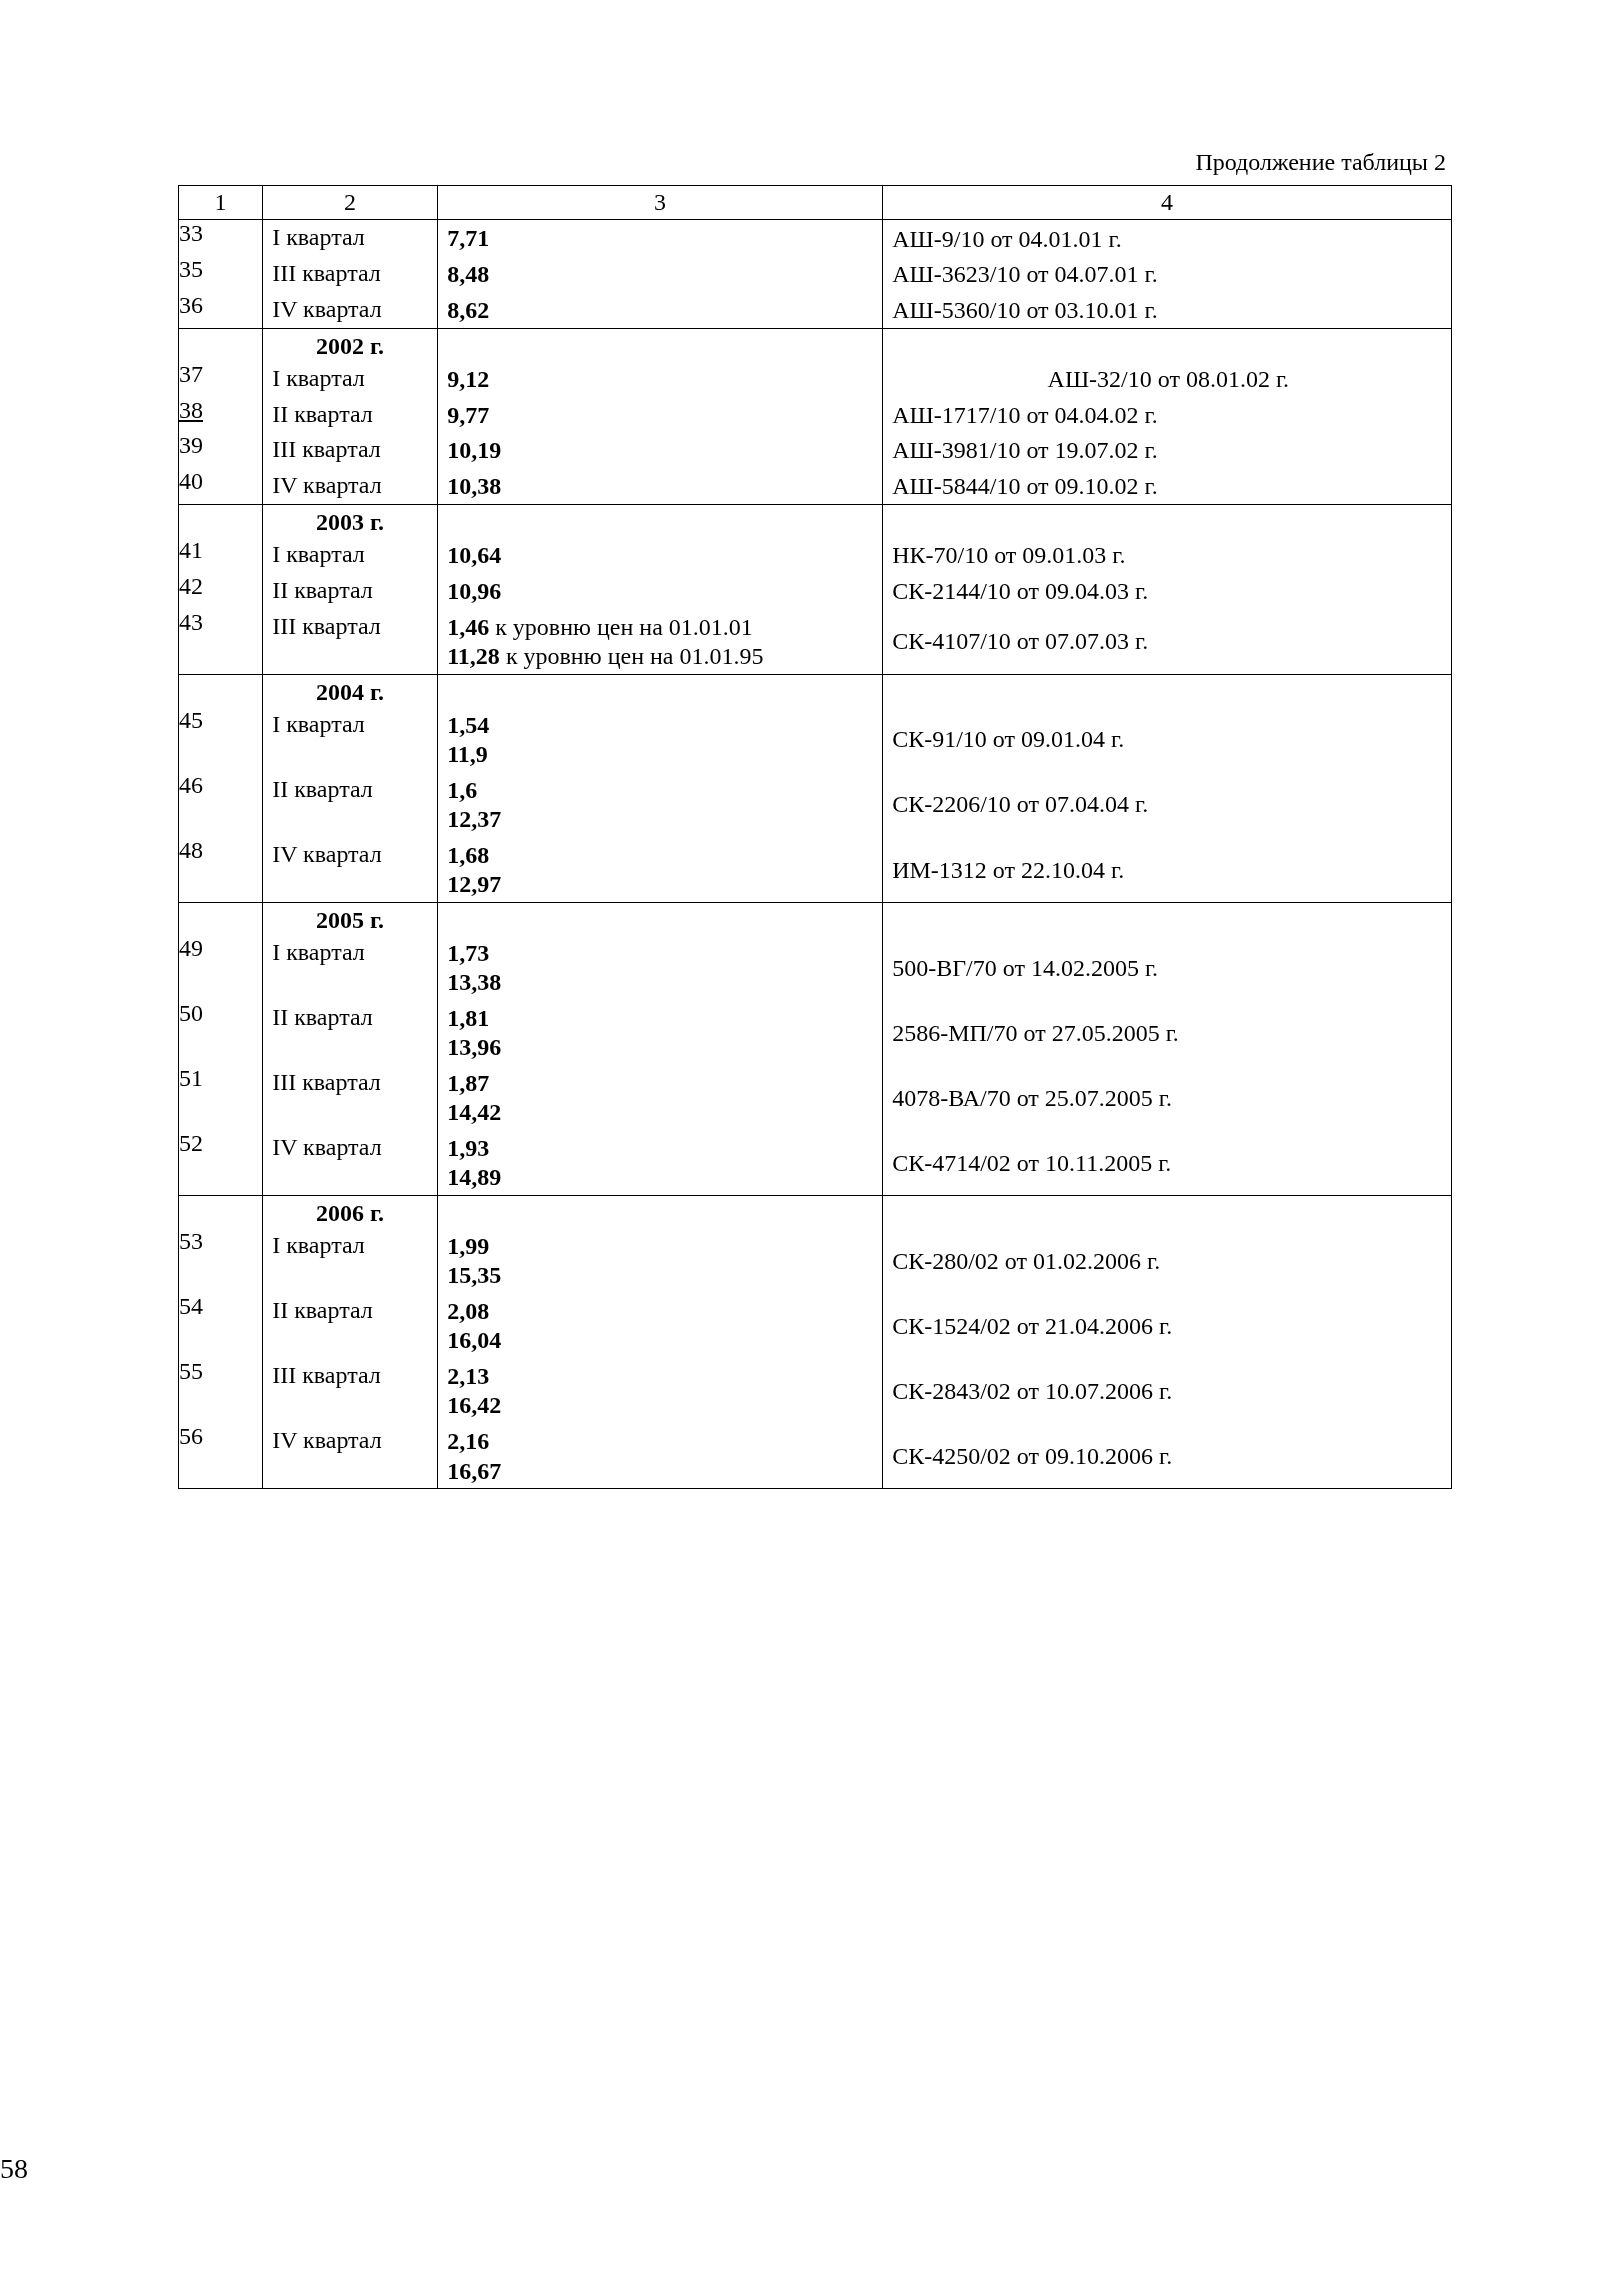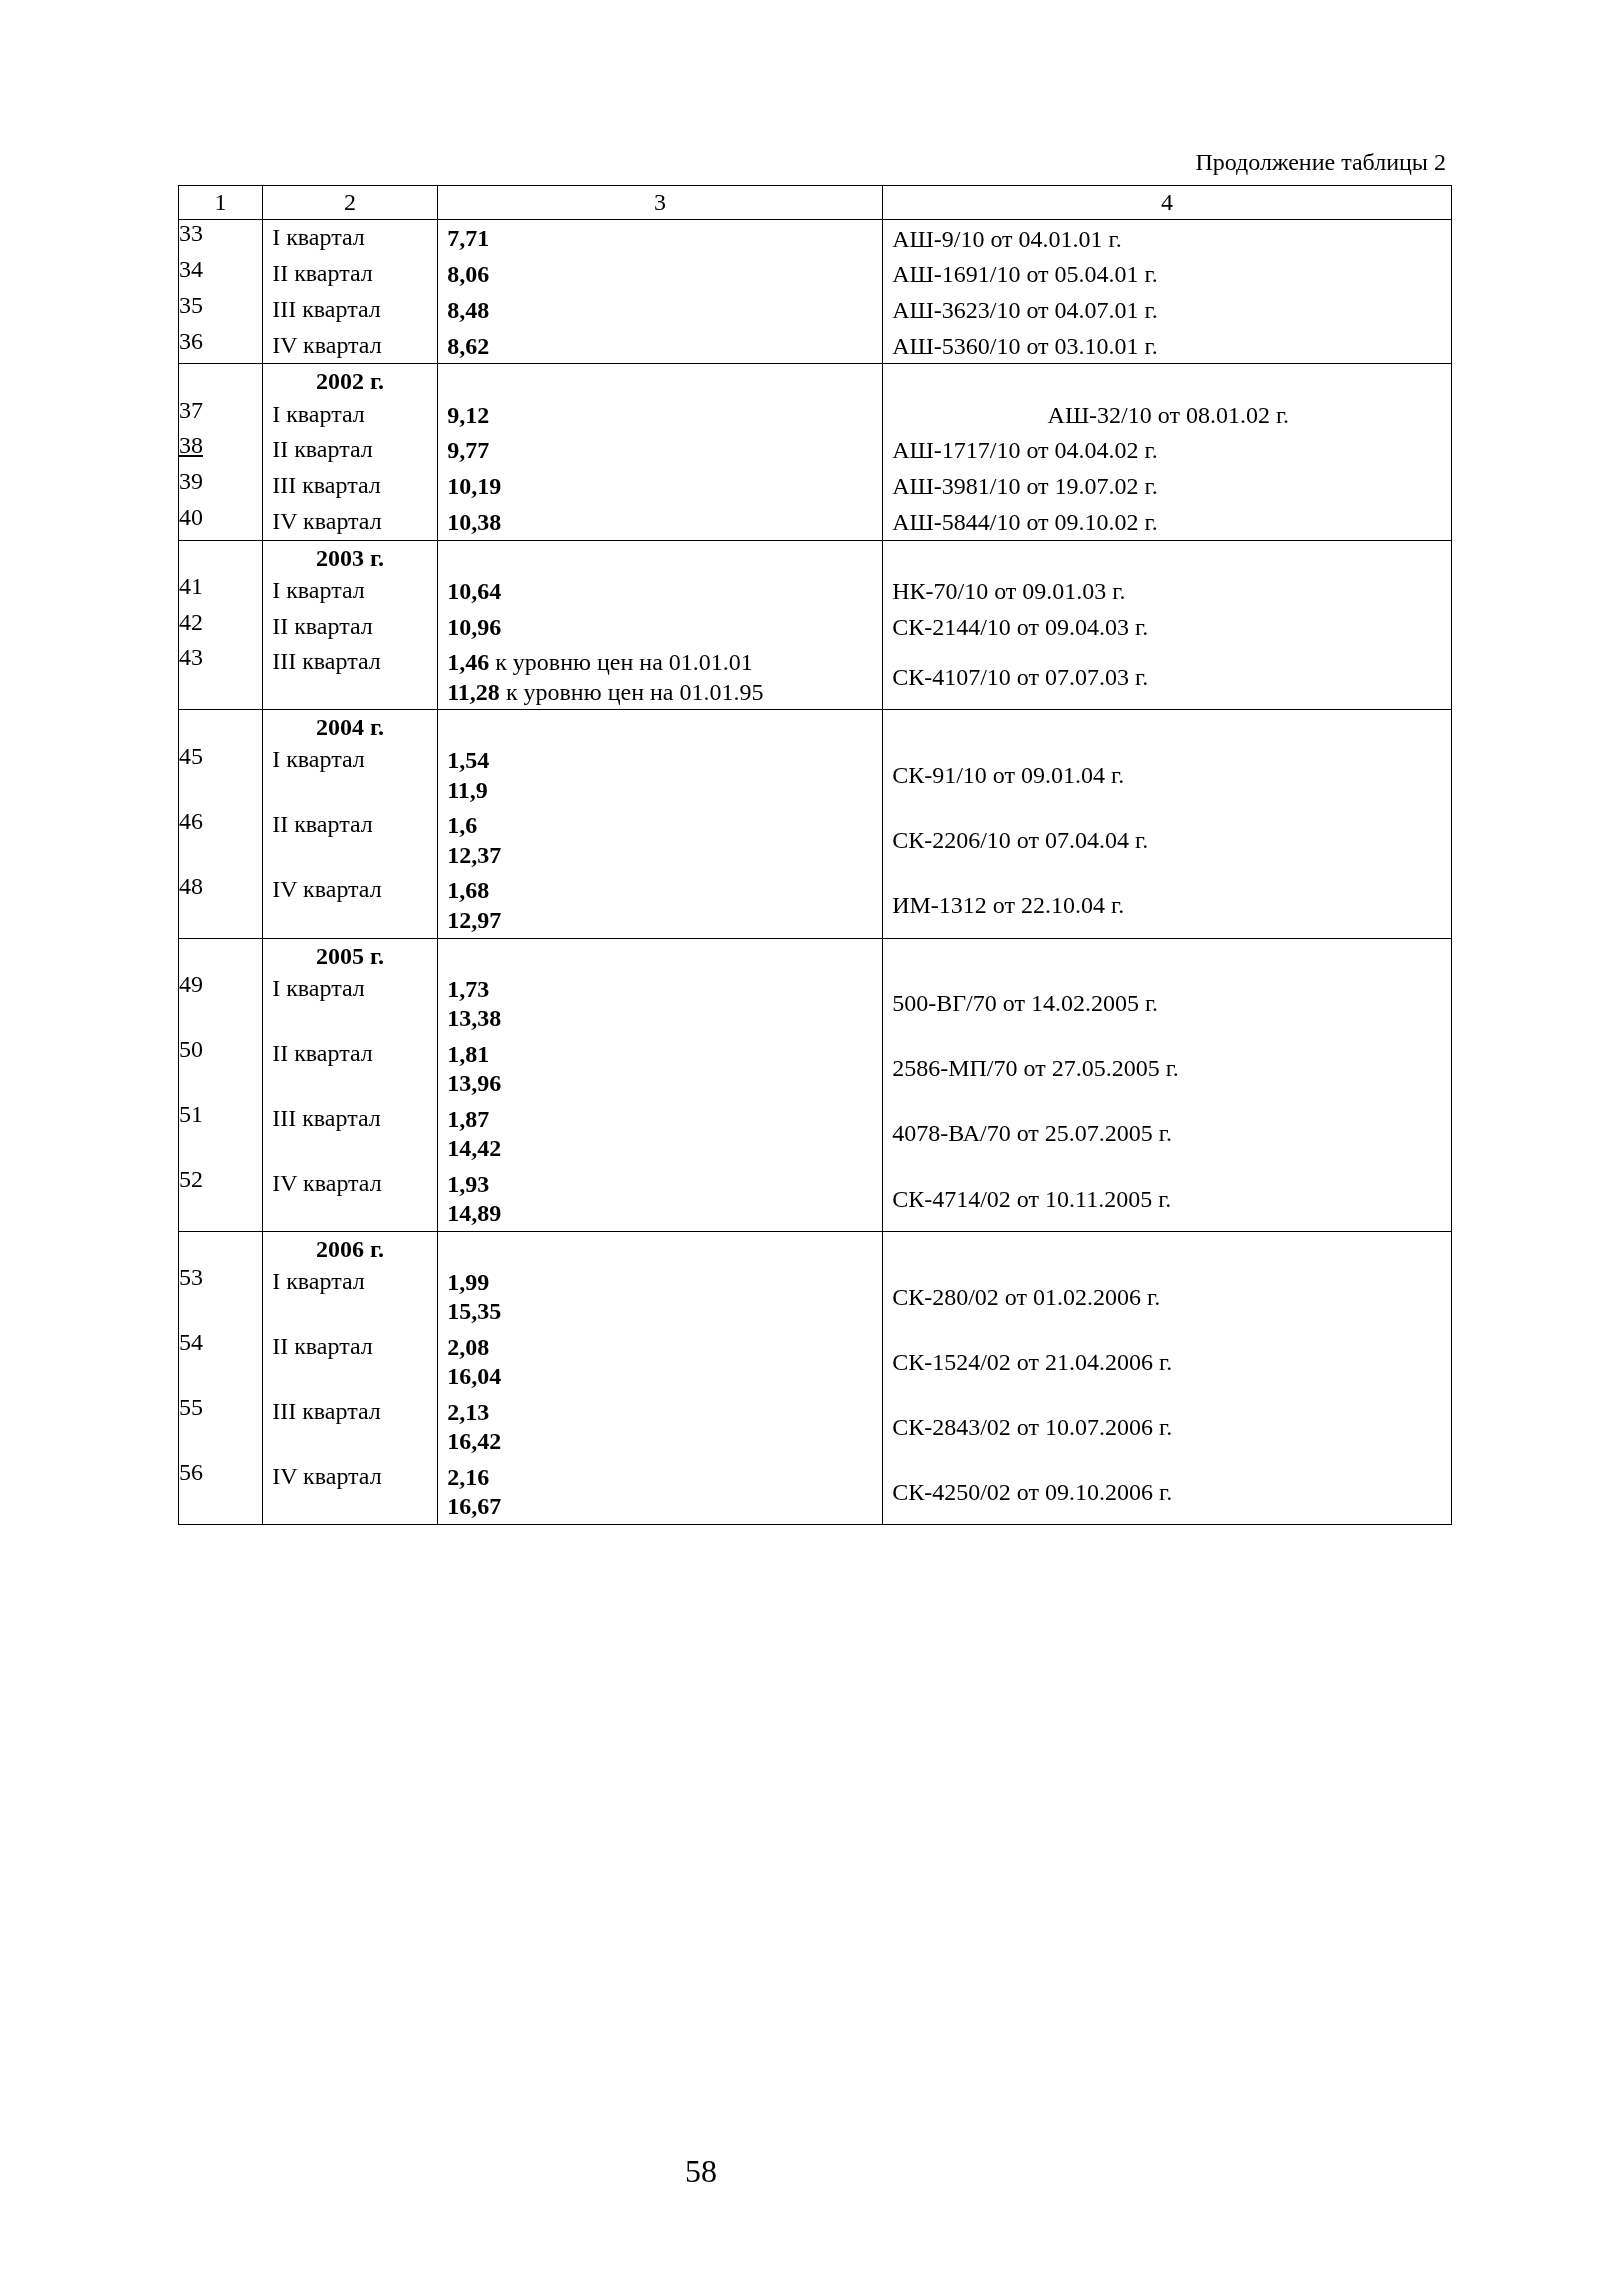--- a/index.html
+++ b/index.html
@@ -67,22 +67,21 @@
   .val-line { line-height: 1.22; }
   .note { font-weight: normal; }
   .cell-center-v {
     vertical-align: middle !important;
   }
   .pagenum {
     position: absolute;
     left: 0;
     top: 2153px;
     width: 1402px;
-    text-align: center;
-    font-size: 32px;
+    font-size: 28px;
   }
 </style>
 </head>
 <body>
 
 <div class="page">
 
   <div class="continuation">Продолжение таблицы 2</div>
 
   <table class="doc-table">
@@ -102,28 +101,20 @@
 
         <tr>
           <td class="cnum" style="border-top: none; border-bottom: none;">33</td>
           <td class="cell-pad" style="border-top: none; border-bottom: none;">I квартал</td>
           <td class="cell-pad" style="border-top: none; border-bottom: none;">
             <div class="val-line"><span class="b">7,71</span></div>
           </td>
           <td class="cell-pad cell-center-v" style="border-top: none; border-bottom: none;">АШ-9/10 от 04.01.01 г.</td>
         </tr>
         <tr>
-          <td class="cnum" style="border-top: none; border-bottom: none;">34</td>
-          <td class="cell-pad" style="border-top: none; border-bottom: none;">II квартал</td>
-          <td class="cell-pad" style="border-top: none; border-bottom: none;">
-            <div class="val-line"><span class="b">8,06</span></div>
-          </td>
-          <td class="cell-pad cell-center-v" style="border-top: none; border-bottom: none;">АШ-1691/10 от 05.04.01 г.</td>
-        </tr>
-        <tr>
           <td class="cnum" style="border-top: none; border-bottom: none;">35</td>
           <td class="cell-pad" style="border-top: none; border-bottom: none;">III квартал</td>
           <td class="cell-pad" style="border-top: none; border-bottom: none;">
             <div class="val-line"><span class="b">8,48</span></div>
           </td>
           <td class="cell-pad cell-center-v" style="border-top: none; border-bottom: none;">АШ-3623/10 от 04.07.01 г.</td>
         </tr>
         <tr>
           <td class="cnum" style="border-top: none;">36</td>
           <td class="cell-pad" style="border-top: none;">IV квартал</td>

